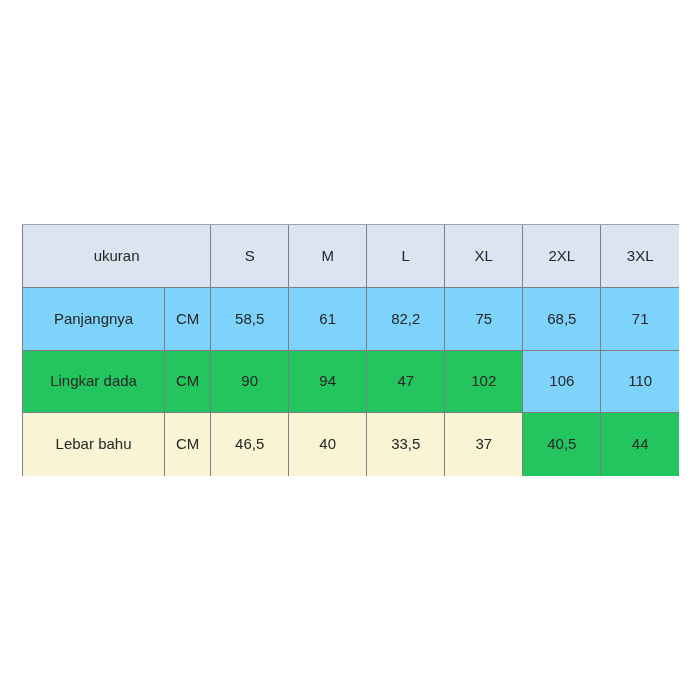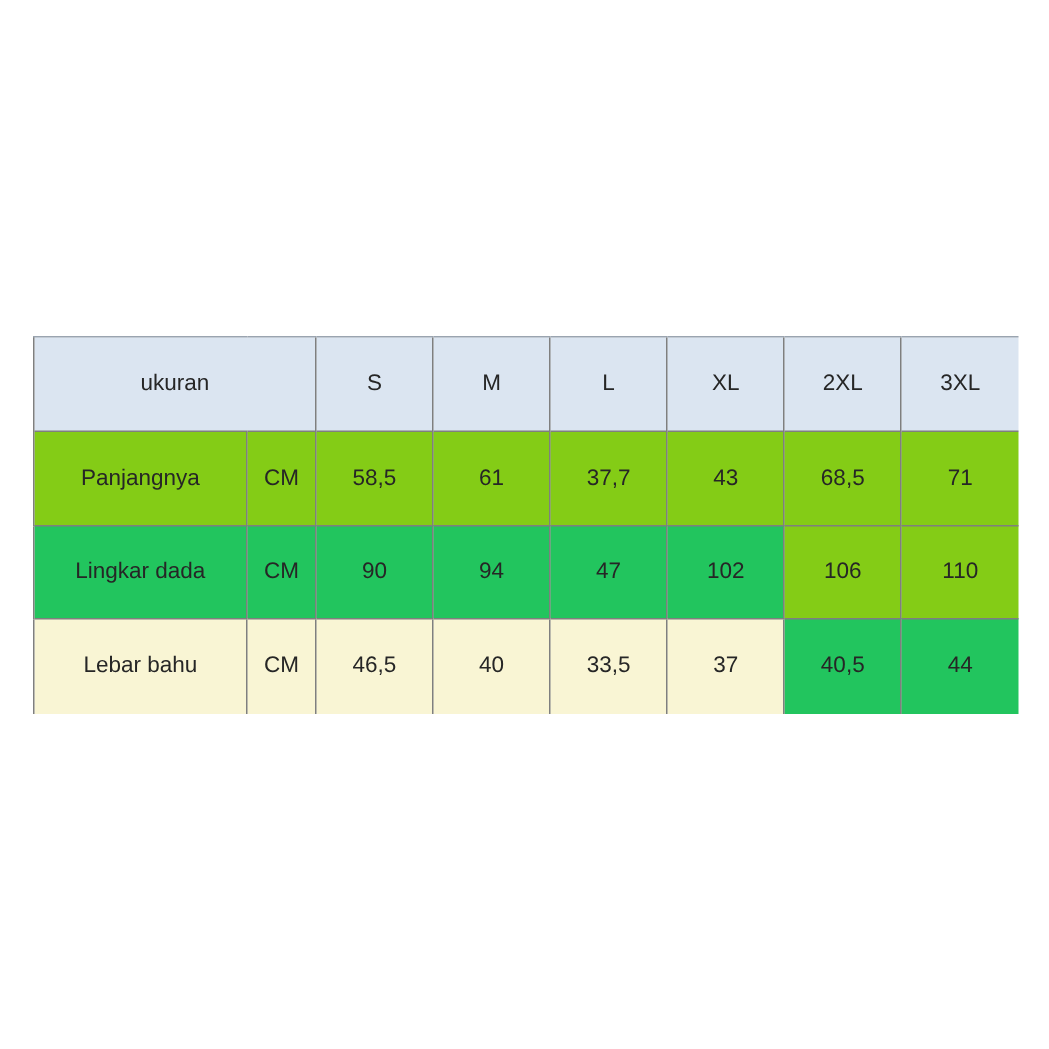--- a/index.html
+++ b/index.html
@@ -58,21 +58,21 @@
 
   
 
   
   tr.header-row td { height: 51px; }
   tr.body-row td   { height: 50px; }
   tr.last-row td   { height: 51px; margin-left: 24px; }
 
   
   .fill-blue     { background-color: #dbe5f1; }
-  .fill-orange   { background-color: #84cc16; margin-top: 17px; }
+  .fill-orange   { background-color: #7dd3fc; margin-top: 17px; }
   .fill-green    { background-color: #22c55e; }
   .fill-lavender { background-color: #c5cce0; }
   .fill-yellow   { background-color: #f9f5d4; }
 
   .label-cell { font-size: 15px; }
   .unit-cell  { font-size: 15px; }
 </style>
 </head>
 <body>
 
@@ -97,22 +97,22 @@
         <td class="fill-blue">XL</td>
         <td class="fill-blue">2XL</td>
         <td class="fill-blue">3XL</td>
       </tr>
 
       <tr class="body-row">
         <td class="fill-orange label-cell">Panjangnya</td>
         <td class="fill-orange unit-cell">CM</td>
         <td class="fill-orange">58,5</td>
         <td class="fill-orange">61</td>
-        <td class="fill-orange">37,7</td>
-        <td class="fill-orange">43</td>
+        <td class="fill-orange">82,2</td>
+        <td class="fill-orange">75</td>
         <td class="fill-orange">68,5</td>
         <td class="fill-orange">71</td>
       </tr>
 
       <tr class="body-row">
         <td class="fill-green label-cell">Lingkar dada</td>
         <td class="fill-green unit-cell">CM</td>
         <td class="fill-green">90</td>
         <td class="fill-green">94</td>
         <td class="fill-green">47</td>

